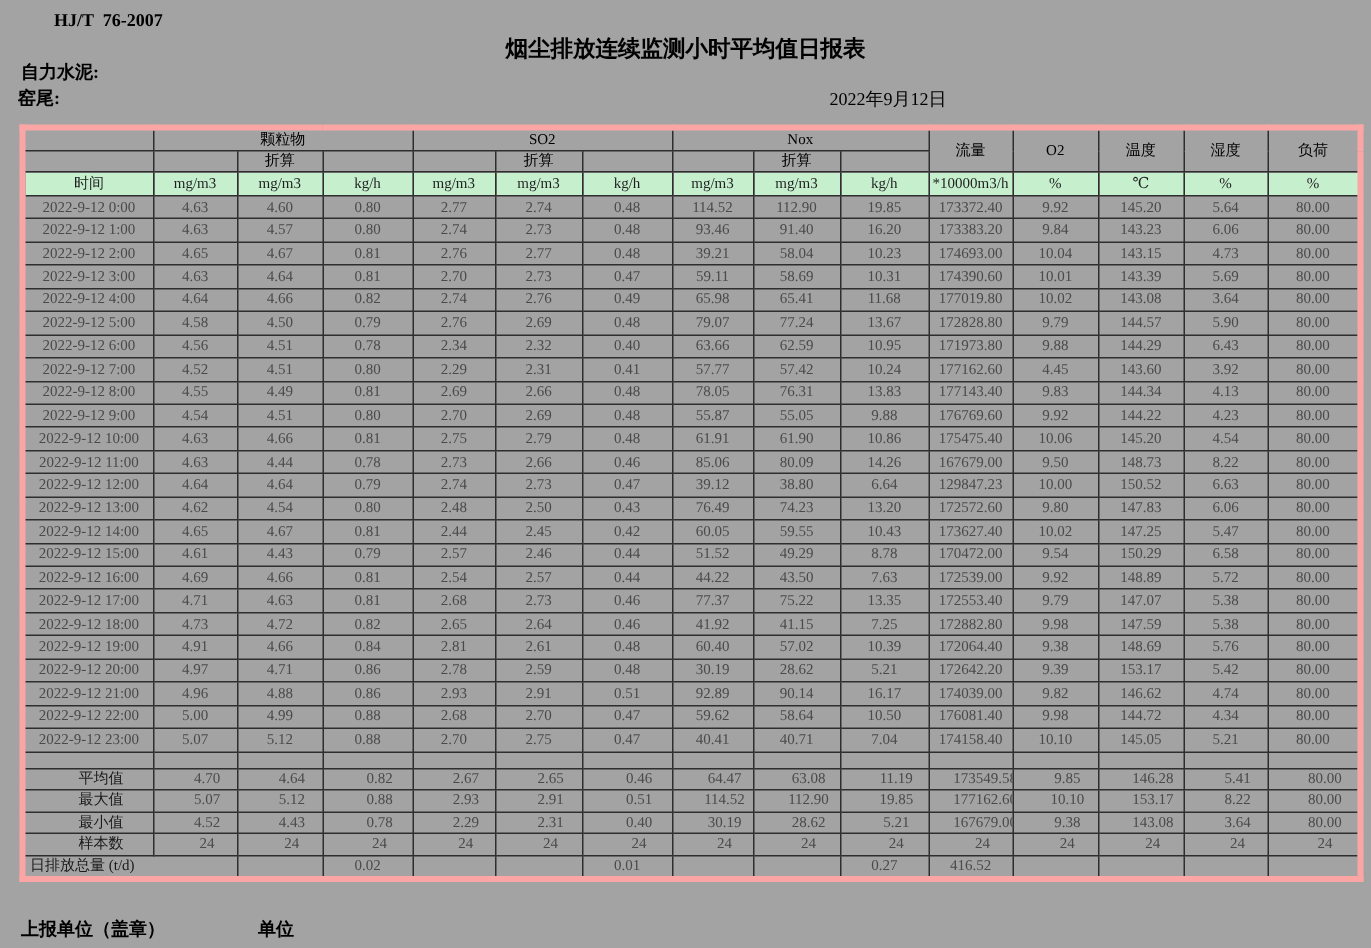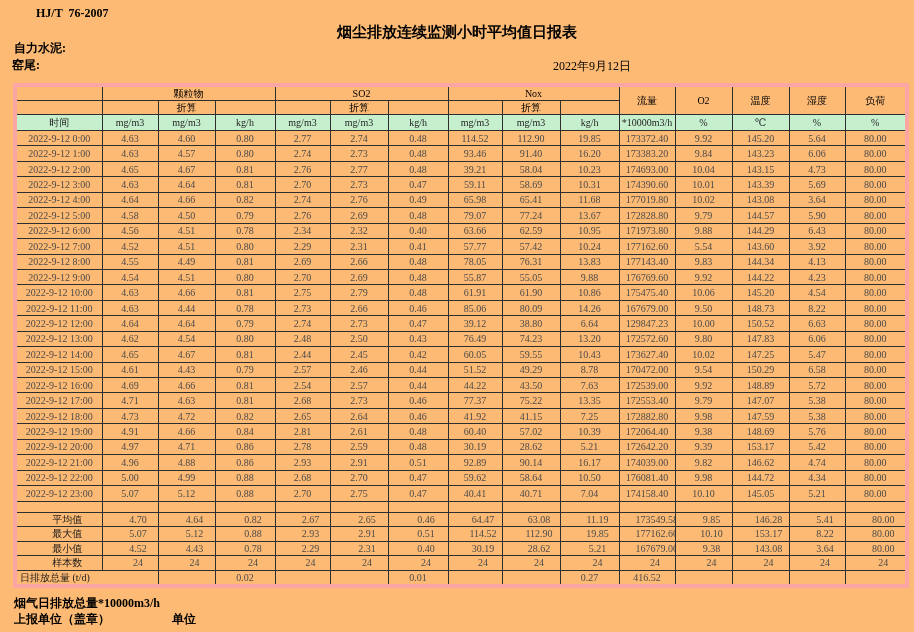--- a/index.html
+++ b/index.html
@@ -1,17 +1,17 @@
 <!DOCTYPE html>
 <html><head>
 <meta charset="utf-8">
 <style>
   html,body{margin:0;padding:0;width:914px;height:632px;overflow:hidden;background:#fff;}
   body{font-family:"Liberation Serif","DejaVu Serif",serif;color:#000;}
-  .page{position:relative;width:914px;height:632px;background:#fdba74;}
+  .page{position:relative;width:914px;height:632px;background:#a3a3a3;}
   .doc-standard{position:absolute;left:36px;top:6px;font-size:12px;font-weight:bold;white-space:pre;}
   .doc-title{position:absolute;left:0;top:23px;width:914px;text-align:center;font-size:15px;font-weight:bold;}
   .doc-company{position:absolute;left:14px;top:40px;font-size:12px;font-weight:bold;}
   .doc-location{position:absolute;left:12px;top:57px;font-size:12px;font-weight:bold;}
   .doc-date{position:absolute;left:553px;top:58px;font-size:12px;}
   table.report{position:absolute;left:13px;top:83px;width:892px;border-collapse:collapse;table-layout:fixed;font-size:10px;border:4px solid #fca5a5;}
   table.report td{border:1px solid #2e2e2e;text-align:center;padding:0;height:14.45px;line-height:13px;color:#4a4a4a;overflow:hidden;white-space:nowrap;}
   tr.grp-row td{height:12px;color:#000;}
   tr.units-row td{height:15px;background:#c6efce;color:#1f1f1f;}
   td.time-col{white-space:pre;}
@@ -220,21 +220,21 @@
           <td>4.52</td>
           <td>4.51</td>
           <td>0.80</td>
           <td>2.29</td>
           <td>2.31</td>
           <td>0.41</td>
           <td>57.77</td>
           <td>57.42</td>
           <td>10.24</td>
           <td>177162.60</td>
-          <td>5.54</td>
+          <td>4.45</td>
           <td>143.60</td>
           <td>3.92</td>
           <td>80.00</td>
         </tr>
         <tr>
           <td class="time-col">2022-9-12  8:00</td>
           <td>4.55</td>
           <td>4.49</td>
           <td>0.81</td>
           <td>2.69</td>
@@ -601,17 +601,16 @@
           <td>0.27</td>
           <td>416.52</td>
           <td></td>
           <td></td>
           <td></td>
           <td></td>
         </tr>
       </tbody>
   </table>
 
-  <div class="foot-flue">烟气日排放总量*10000m3/h</div>
   <div class="foot-report-unit">上报单位（盖章）</div>
   <div class="foot-unit">单位</div>
 
 </div>
 
 </body></html>

